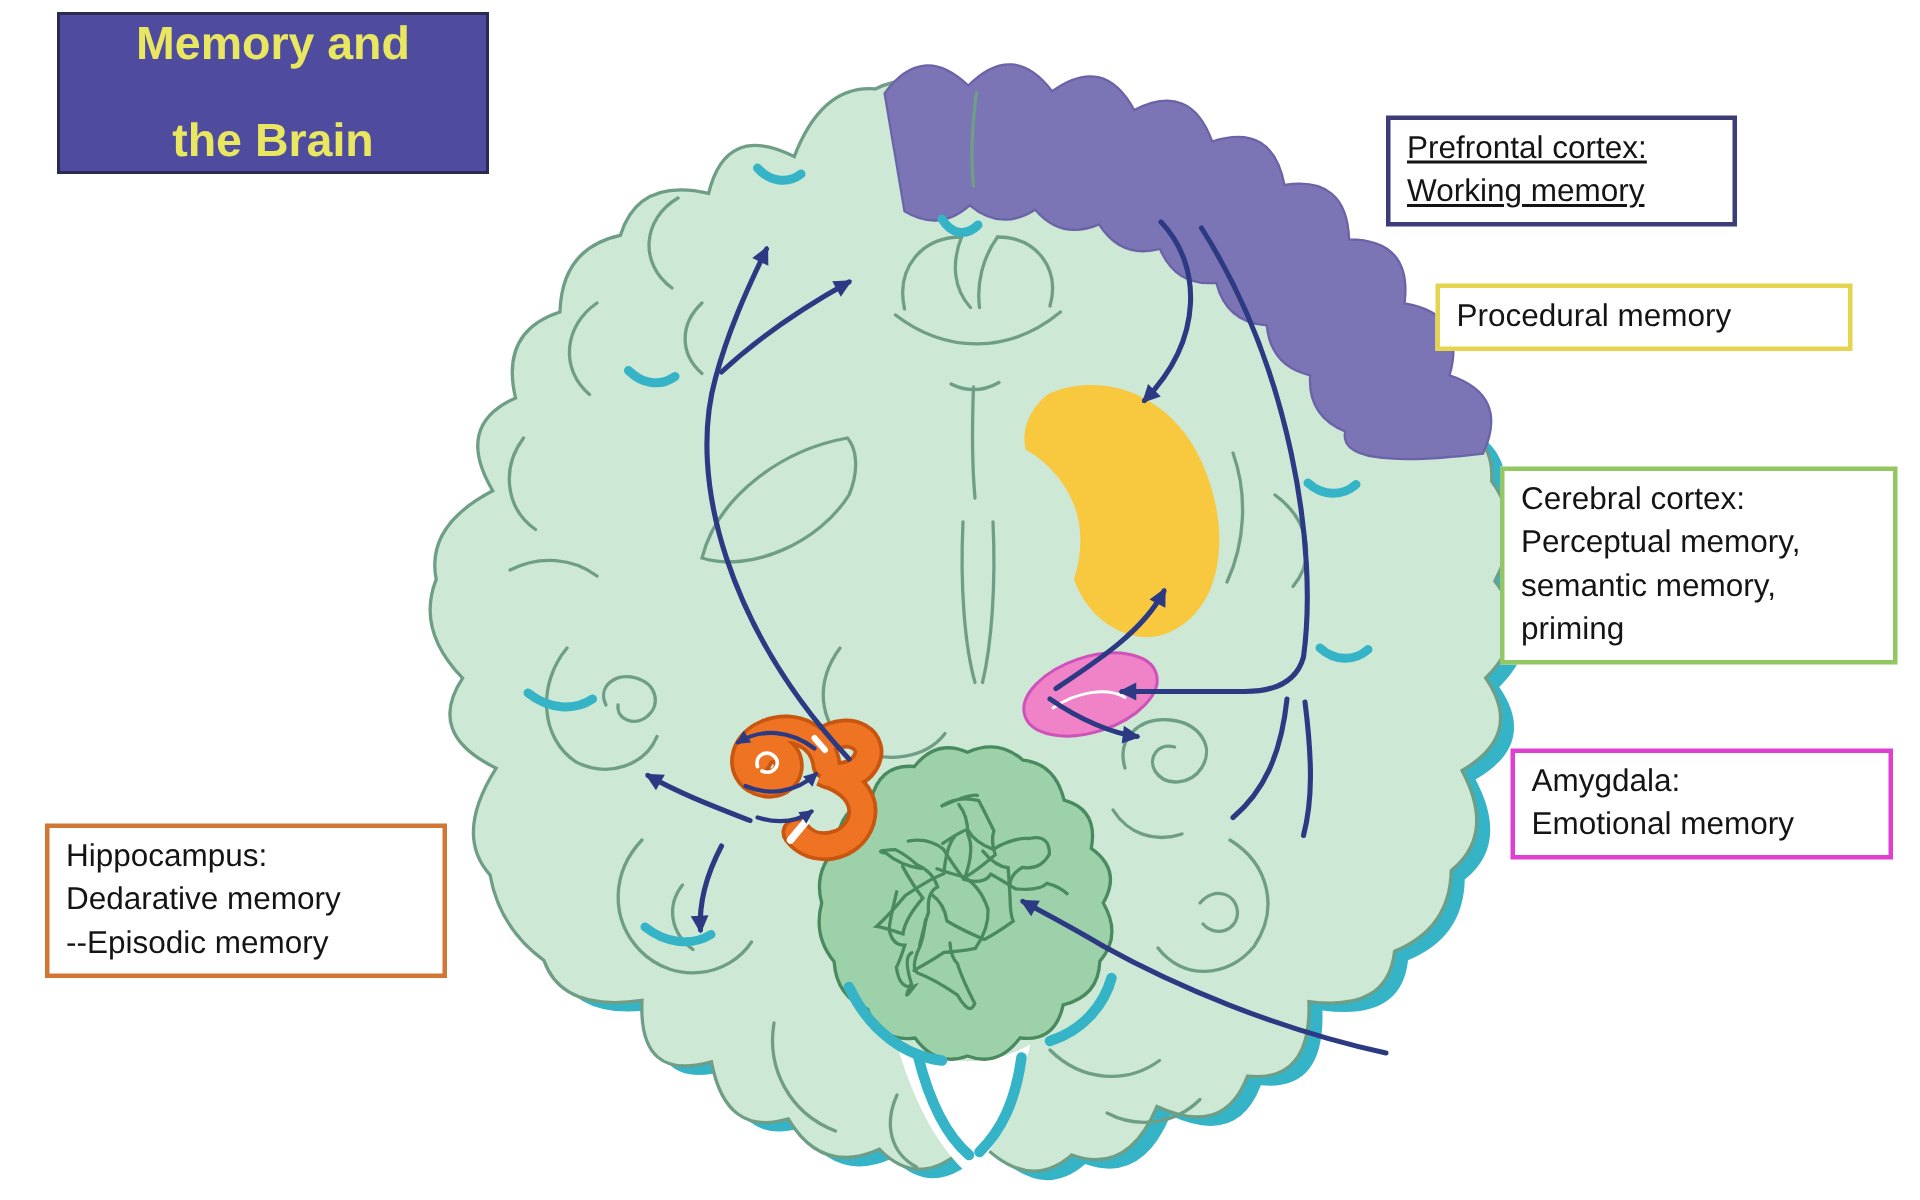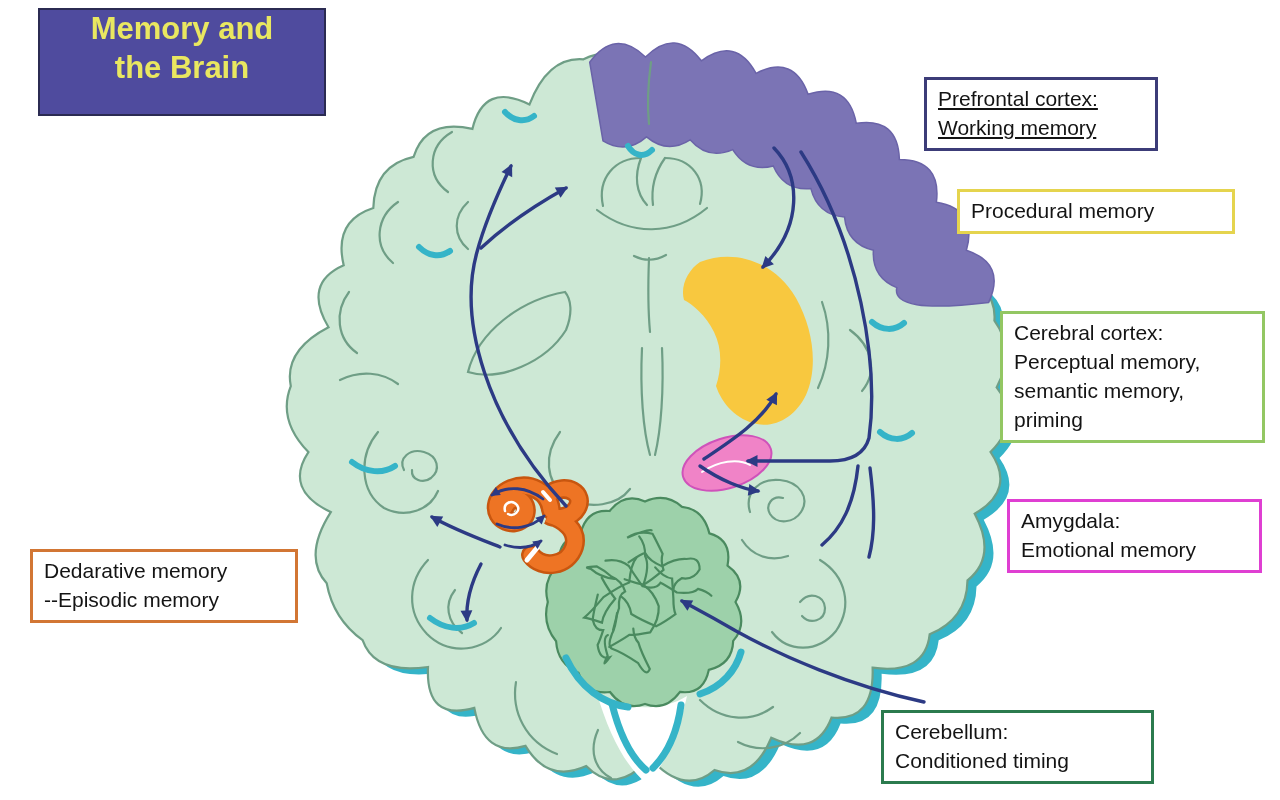--- a/index.html
+++ b/index.html
@@ -2,21 +2,21 @@
 <html><head>
 <meta charset="utf-8">
 <style>
   html,body{margin:0;padding:0;background:#ffffff;}
   #stage{position:relative;width:1280px;height:800px;overflow:hidden;background:#ffffff;
          font-family:"Liberation Sans", sans-serif;}
   #scene{position:absolute;left:0;top:0;z-index:1;}
   .callout{position:absolute;background:#ffffff;border:3px solid #888;
            padding:5px 11px;font-size:21px;line-height:1.38;color:#141414;z-index:3;}
   #title-box{position:absolute;left:38px;top:8px;width:284px;height:104px;z-index:3;
-             display:flex;flex-direction:column;align-items:center;justify-content:flex-start;
+             display:flex;flex-direction:column;align-items:center;justify-content:space-between;
              border:2px solid #2b2b52;font-weight:bold;font-size:31px;line-height:1.25;
              text-align:center;}
   .fold{stroke:#6f9e86;fill:none;stroke-width:2.2;stroke-linecap:round;}
   .teal{stroke:#35b4c8;fill:none;stroke-width:6;stroke-linecap:round;}
   .tealrim{stroke:#35b4c8;fill:none;stroke-width:7;stroke-linecap:round;}
   .arrow{stroke:#2c3a84;fill:none;stroke-width:3.4;stroke-linecap:round;}
   .arrow2{stroke:#2c3a84;fill:none;stroke-width:2.8;stroke-linecap:round;}
   .whiteline{stroke:#ffffff;fill:none;stroke-linecap:round;}
 </style>
 </head>
@@ -165,21 +165,18 @@
     </div>
 
   <div class="callout" style="left: 1000px; top: 311px; width: 237px; border-color: rgb(147, 199, 99);">
       <div>Cerebral cortex:</div>
       <div>Perceptual memory,</div>
       <div>semantic memory,</div>
       <div>priming</div>
     </div>
 
   <div class="callout" style="left: 30px; top: 549px; width: 240px; border-color: rgb(210, 118, 52);">
+      <div>Hippocampus:</div>
       <div>Dedarative memory</div>
       <div>--Episodic memory</div>
     </div>
 
-  <div class="callout" style="left: 881px; top: 710px; width: 245px; border-color: rgb(43, 123, 78);">
-      <div>Cerebellum:</div>
-      <div>Conditioned timing</div>
-    </div>
 </div>
 
 </body></html>

